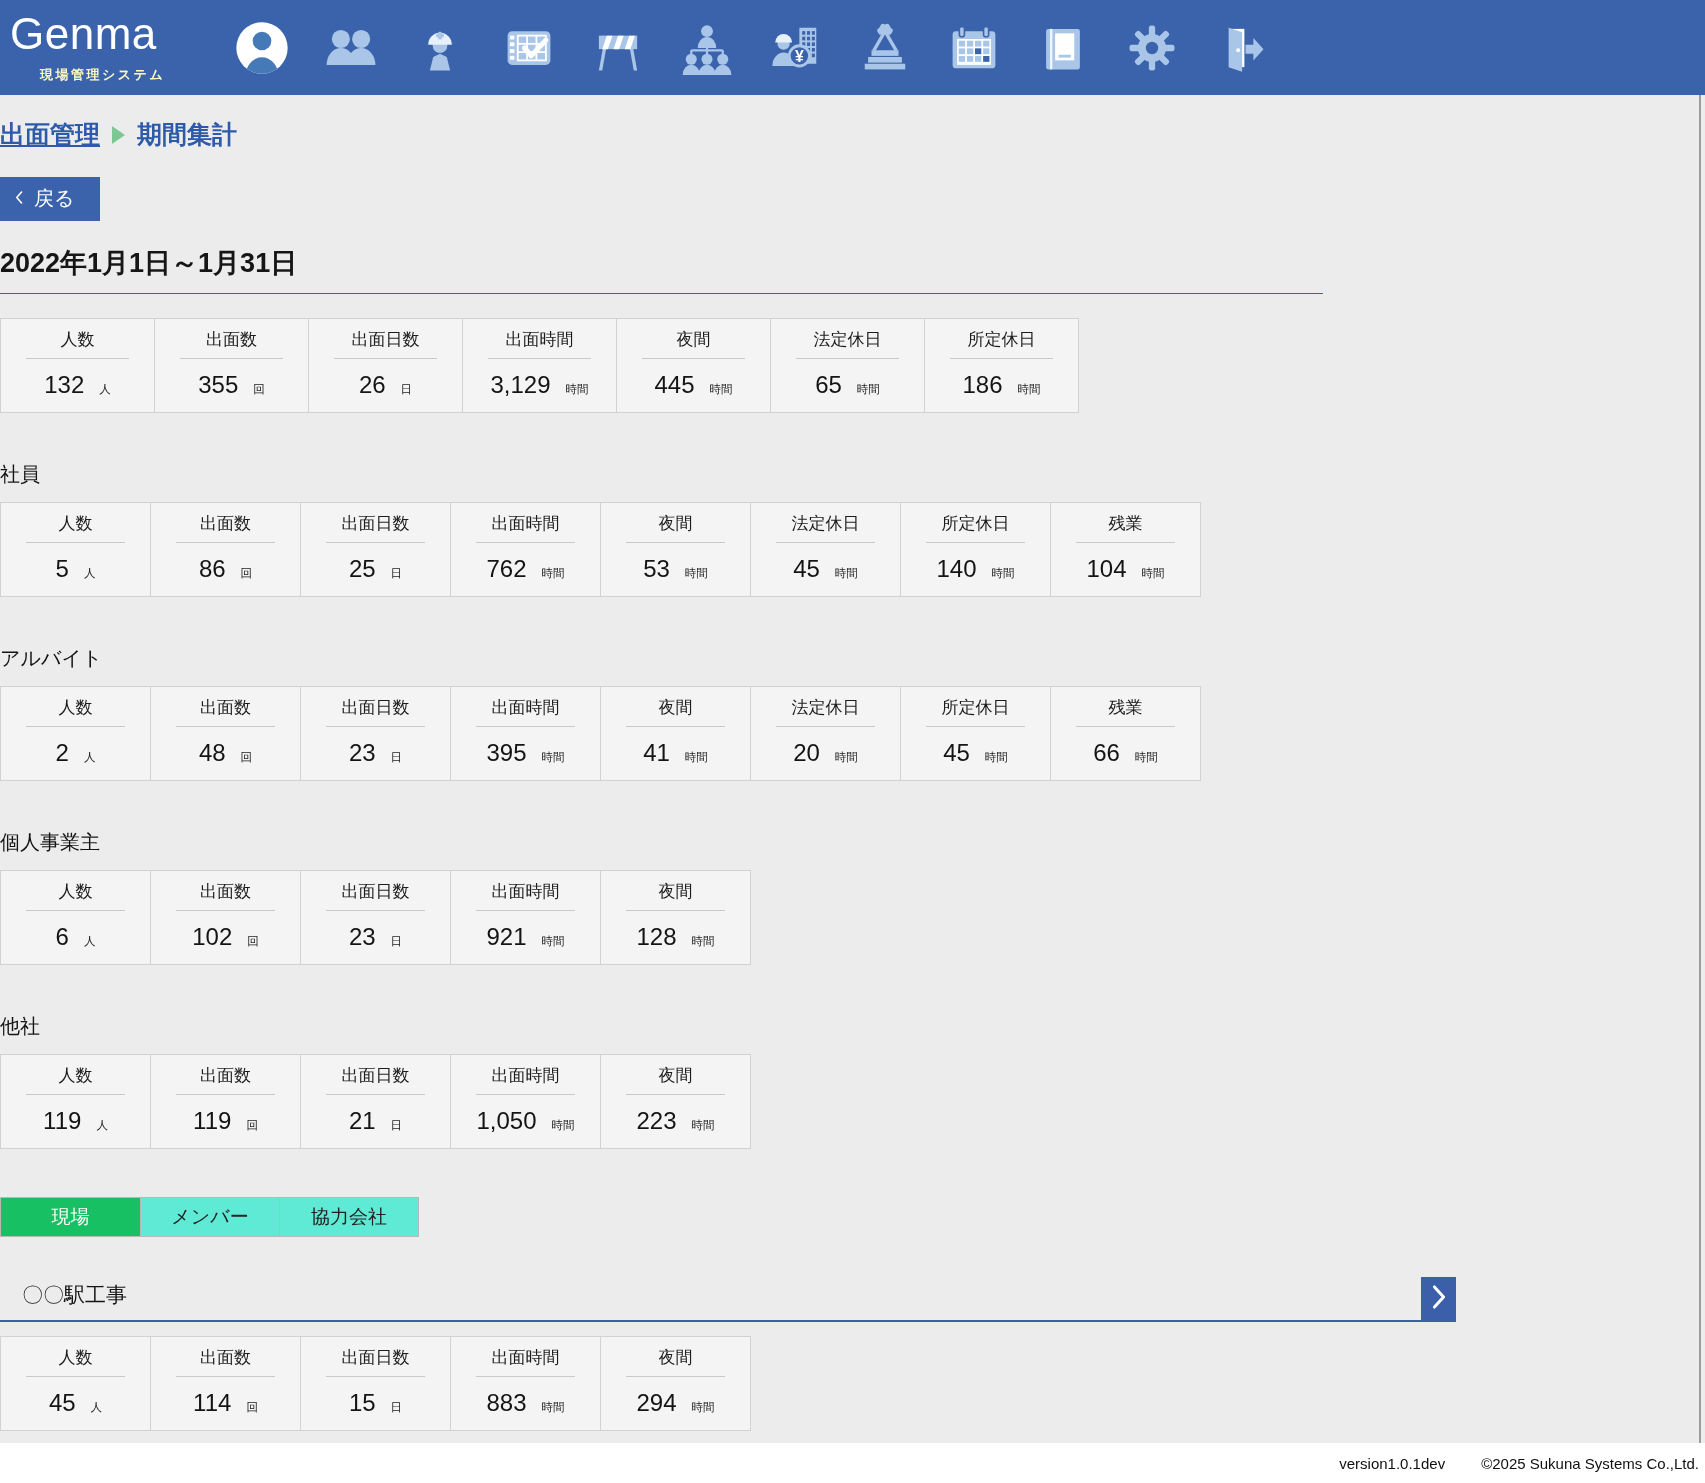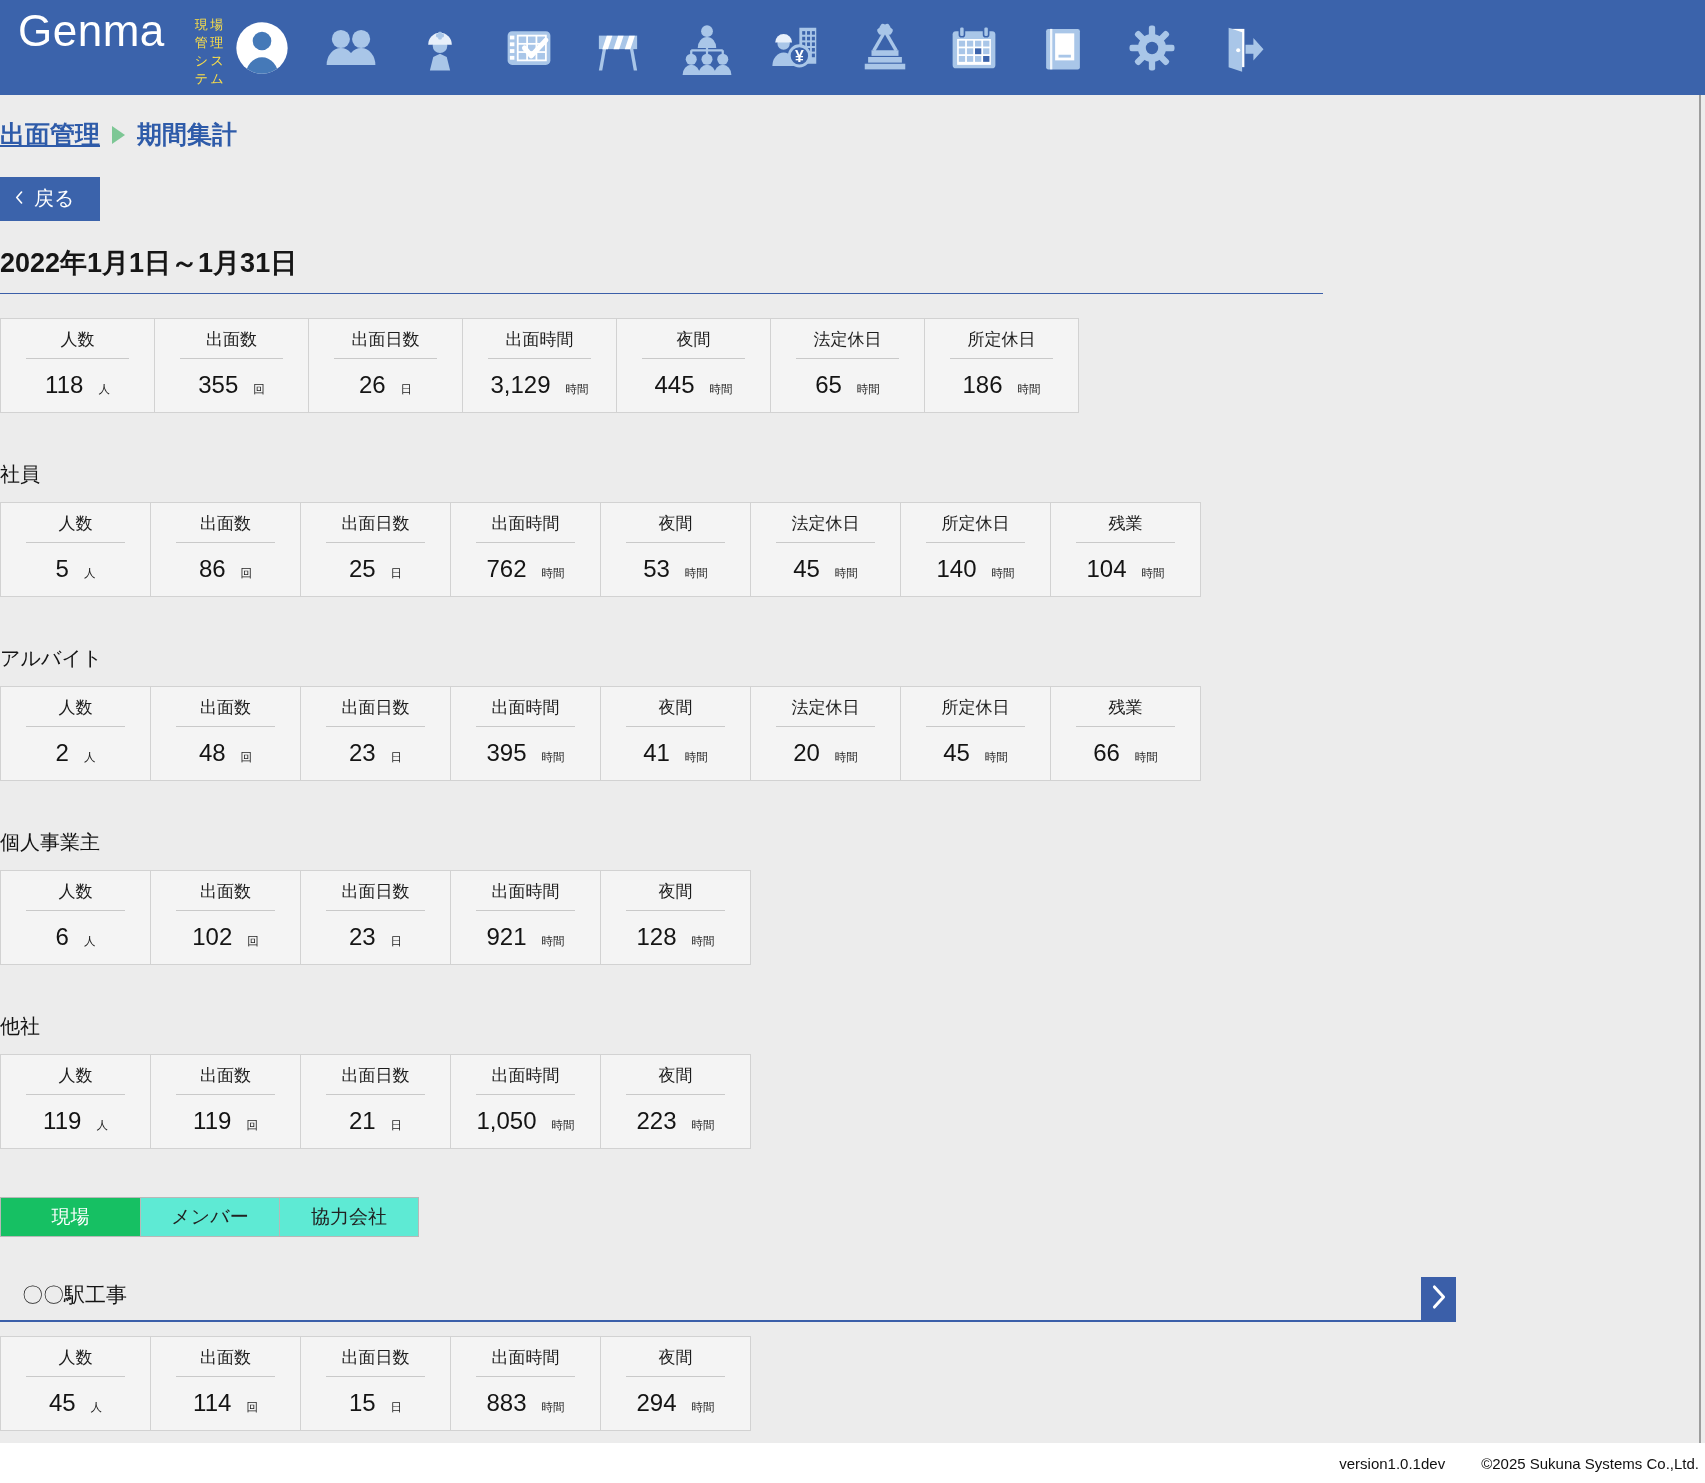--- a/index.html
+++ b/index.html
@@ -4,23 +4,23 @@
 <style>
   *{box-sizing:border-box;margin:0;padding:0}
   html,body{width:1705px;height:1483px}
   body{
     background:var(--page-bg,#ececec);
     font-family:"Liberation Sans","DejaVu Sans",sans-serif;
     color:#111;overflow:hidden;position:relative;
   }
   
   .topbar{height:95px;background:var(--header-blue,#3b63ab);display:flex;align-items:center}
-  .logo{width:228px;padding-left:18px;display:flex;flex-direction:row}
+  .logo{width:228px;padding-left:10px;display:flex;flex-direction:column}
   .logo-title{color:#fff;font-size:44px;line-height:1.05;letter-spacing:.5px}
-  .logo-sub{color:#fde047;font-size:13px;font-weight:normal;letter-spacing:2.5px;margin-left:30px;margin-top:8px}
+  .logo-sub{color:#fef9c3;font-size:13px;font-weight:bold;letter-spacing:2.5px;margin-left:30px;margin-top:8px}
   .nav-icons{display:flex;align-items:center;gap:33px;margin-left:6px}
   .nav-item{width:56px;height:56px;display:flex;align-items:center;justify-content:center;cursor:pointer}
   
   .content{}
   .breadcrumb{display:flex;align-items:center;gap:12px;padding-top:23px}
   .bc-link{font-size:25px;font-weight:bold;color:var(--link-blue,#2e5ba9);text-decoration:underline;cursor:pointer}
   .bc-caret{width:0;height:0;border-left:13px solid var(--caret-green,#7dc795);border-top:9px solid transparent;border-bottom:9px solid transparent}
   .bc-current{font-size:25px;font-weight:bold;color:var(--link-blue,#2e5ba9)}
   .back-btn{margin-top:26px;background:var(--header-blue,#3b63ab);color:#fff;border:none;font-size:20px;
     padding:8px 26px 9px 14px;display:inline-flex;align-items:center;gap:9px;cursor:pointer;font-family:inherit}
@@ -258,21 +258,21 @@
       <span>戻る</span>
     </button>
 
     <h1 class="period">2022年1月1日～1月31日</h1>
 
     <div class="card-row overall" id="overall-row">
         <div class="stat-card">
           <div class="sc-label">人数</div>
           <div class="sc-rule"></div>
           <div class="sc-valrow">
-            <span class="sc-value">118</span>
+            <span class="sc-value">132</span>
             <span class="sc-unit">人</span>
           </div>
         </div>
         <div class="stat-card">
           <div class="sc-label">出面数</div>
           <div class="sc-rule"></div>
           <div class="sc-valrow">
             <span class="sc-value">355</span>
             <span class="sc-unit">回</span>
           </div>

